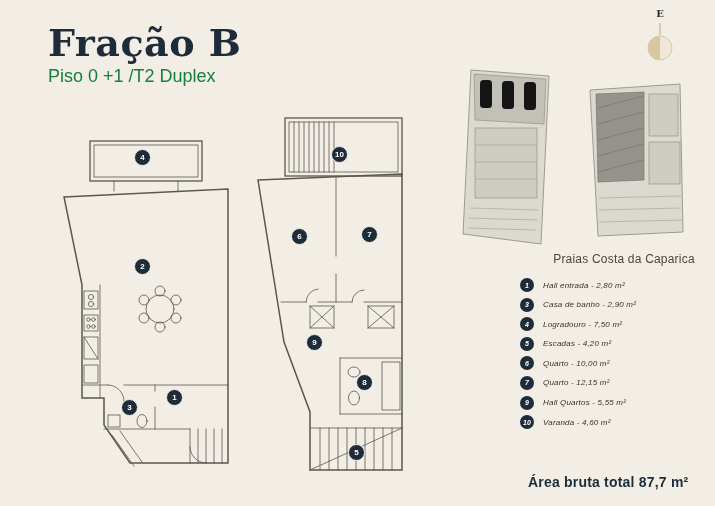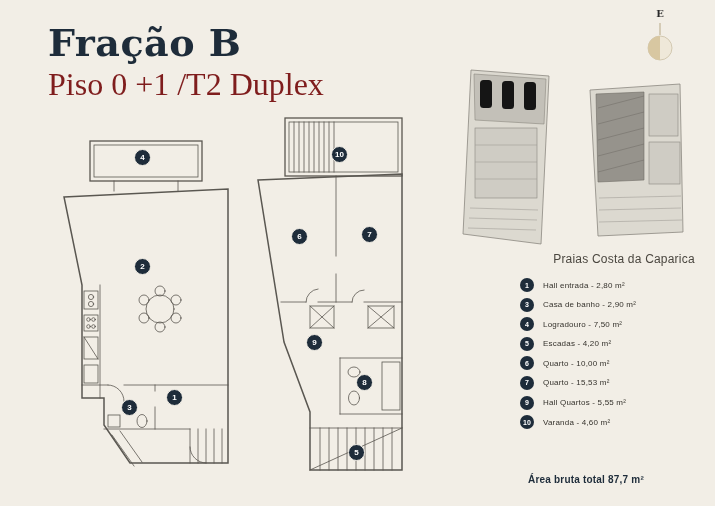--- a/index.html
+++ b/index.html
@@ -6,48 +6,48 @@
   .page{
     position:relative;width:715px;height:506px;overflow:hidden;
     background:#f2eee6;font-family:"Liberation Sans",sans-serif;color:#1e2c3a;
   }
   .header{position:absolute;left:48px;top:22px;}
   .title{
     font-family:"DejaVu Serif",serif;font-weight:700;font-size:38px;
     color:#1e2c3a;letter-spacing:.5px;line-height:1.1;
   }
   .subtitle{
-    font-family:Liberation Serif, serif;font-weight:400;font-size:32px;
-    color:#7f1d1d;line-height:1.15;margin-top:2px;
+    font-family:Liberation Sans, sans-serif;font-weight:400;font-size:18px;
+    color:#15803d;line-height:1.15;margin-top:2px;
   }
   .plan{position:absolute;}
   .plan svg{display:block;}
   .marker{
     position:absolute;width:15px;height:15px;border-radius:50%;
     background:#1e2c3a;color:#ffffff;border:1.5px solid #f2eee6;
     display:flex;align-items:center;justify-content:center;
     font-size:8px;font-weight:700;line-height:1;box-sizing:content-box;
   }
   .compass{position:absolute;left:640px;top:8px;width:40px;text-align:center;}
   .compass-label{font-family:"DejaVu Serif",serif;font-size:10px;font-weight:700;color:#2a2a2a;}
   .site-caption{
     position:absolute;left:524px;top:252px;width:200px;text-align:center;
     font-size:12px;color:#4a463f;letter-spacing:.2px;
   }
-  .legend{position:absolute;left:520px;top:278px;width:190px;}
+  .legend{position:absolute;left:520px;top:278px;width:190px;font-style:italic;}
   .legend-row{display:flex;align-items:center;margin-bottom:5.6px;}
   .legend-num{
     width:14px;height:14px;border-radius:50%;background:#1e2c3a;color:#fff;
     display:flex;align-items:center;justify-content:center;
     font-size:7px;font-weight:700;margin-right:9px;flex:0 0 auto;
   }
   .legend-label{font-size:8px;color:#35322c;letter-spacing:.2px;}
   .total{
     position:absolute;left:528px;top:474px;
-    font-size:10px;font-weight:700;color:#1e2c3a;letter-spacing:.2px;
+    font-size:14px;font-weight:700;color:#1e2c3a;letter-spacing:.2px;
   }
 </style>
 </head>
 <body>
 
 <div class="page">
 
   <div class="header">
     <div class="title">Fração B</div>
     <div class="subtitle">Piso 0 +1 /T2 Duplex</div>
@@ -234,21 +234,21 @@
     <div class="legend-row">
       <span class="legend-num">5</span>
       <span class="legend-label">Escadas - 4,20 m²</span>
     </div>
     <div class="legend-row">
       <span class="legend-num">6</span>
       <span class="legend-label">Quarto - 10,00 m²</span>
     </div>
     <div class="legend-row">
       <span class="legend-num">7</span>
-      <span class="legend-label">Quarto - 15,53 m²</span>
+      <span class="legend-label">Quarto - 12,15 m²</span>
     </div>
     <div class="legend-row">
       <span class="legend-num">9</span>
       <span class="legend-label">Hall Quartos - 5,55 m²</span>
     </div>
     <div class="legend-row">
       <span class="legend-num">10</span>
       <span class="legend-label">Varanda - 4,60 m²</span>
     </div>
   </div>

